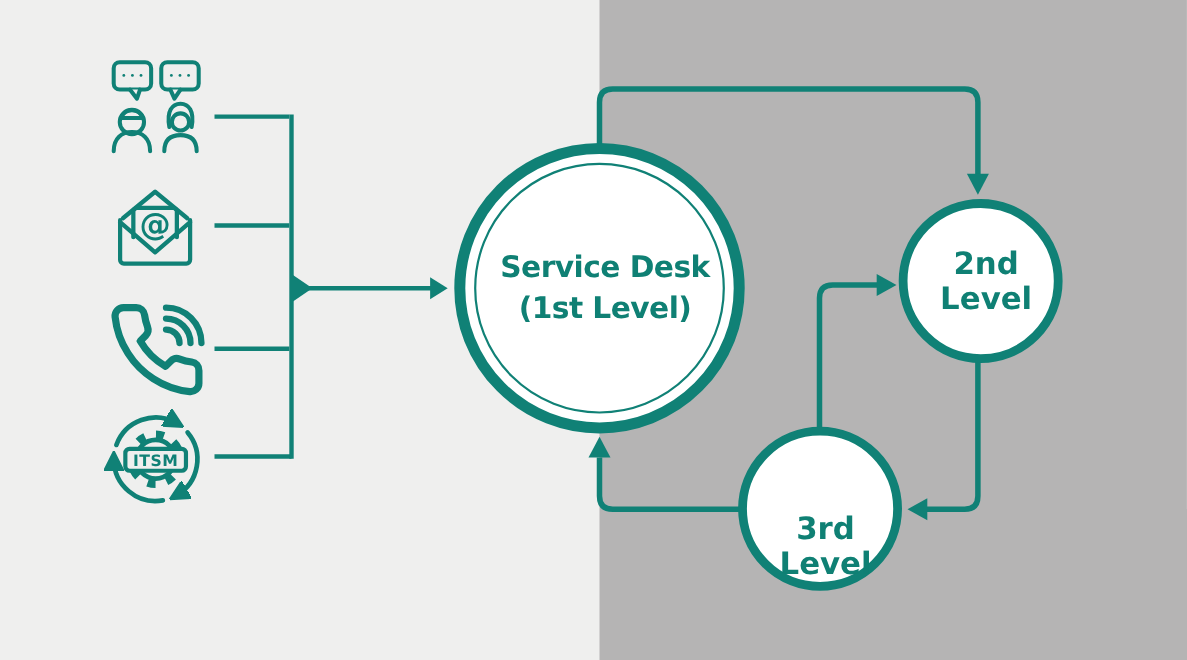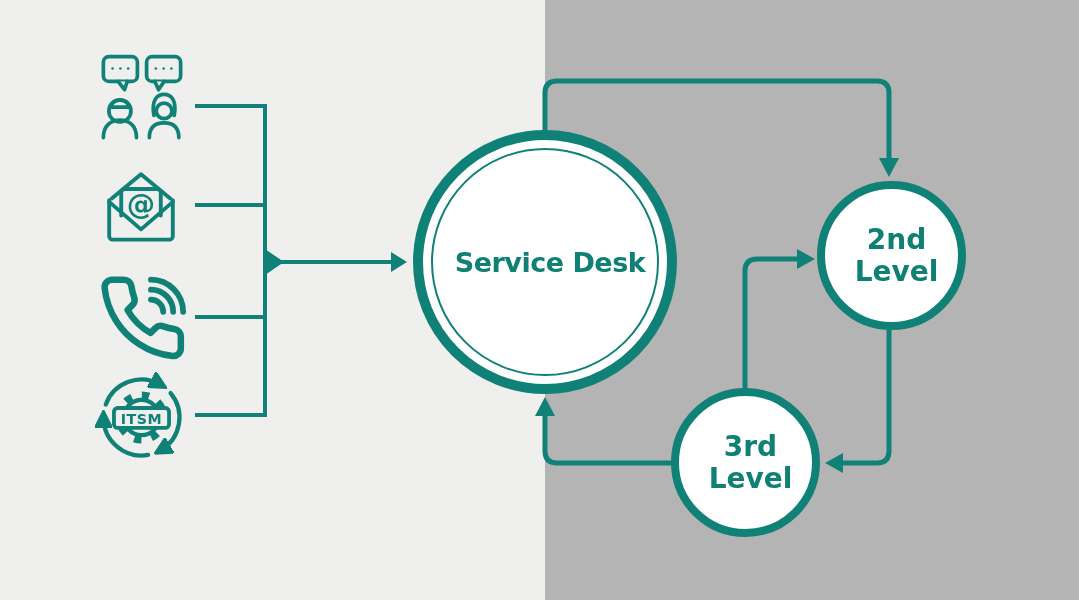--- a/index.html
+++ b/index.html
@@ -42,21 +42,21 @@
     font-weight:700;
     z-index:2;
   }
   .node-service .node-label{
     font-size:27px;line-height:37px;letter-spacing:-0.5px;
   }
   .node-small{
     border:8px solid #108176;
   }
   .node-level2{left:817px;top:181px;width:149px;height:149px;}
-  .node-level3{left:671px;top:388px;width:149px;height:149px;}
+  .node-level3{left:671px;top:388px;width:149px;height:149px;align-items:flex-end;}
   .node-small .node-label{
     font-size:28px;line-height:32px;
   }
   .node-label span{display:block;margin-left:10px;}
 </style>
 </head>
 <body>
 
 <div class="stage">
 
@@ -144,20 +144,21 @@
     <path d="M80.6 24.3 A40 40 0 0 1 70 84.6" stroke-width="4.5" marker-end="url(#ah)"></path>
     <path d="M56.9 89.4 A40 40 0 0 1 10 50" stroke-width="4.5" marker-end="url(#ah)"></path>
     <rect x="21" y="40" width="58" height="21" rx="4" fill="#EFEFEE" stroke-width="4"></rect>
     <text x="50" y="56.5" text-anchor="middle" font-size="15" font-weight="bold" letter-spacing="0.5" fill="#108176" stroke="none" font-family="DejaVu Sans, sans-serif">ITSM</text>
   </svg>
 
   <div class="node node-service">
     <div class="inner-ring"></div>
     <div class="node-label">
       <span>Service Desk</span>
+      <span>(1st Level)</span>
     </div>
   </div>
 
   <div class="node node-small node-level2">
     <div class="node-label">
       <span>2nd</span>
       <span>Level</span>
     </div>
   </div>
 

